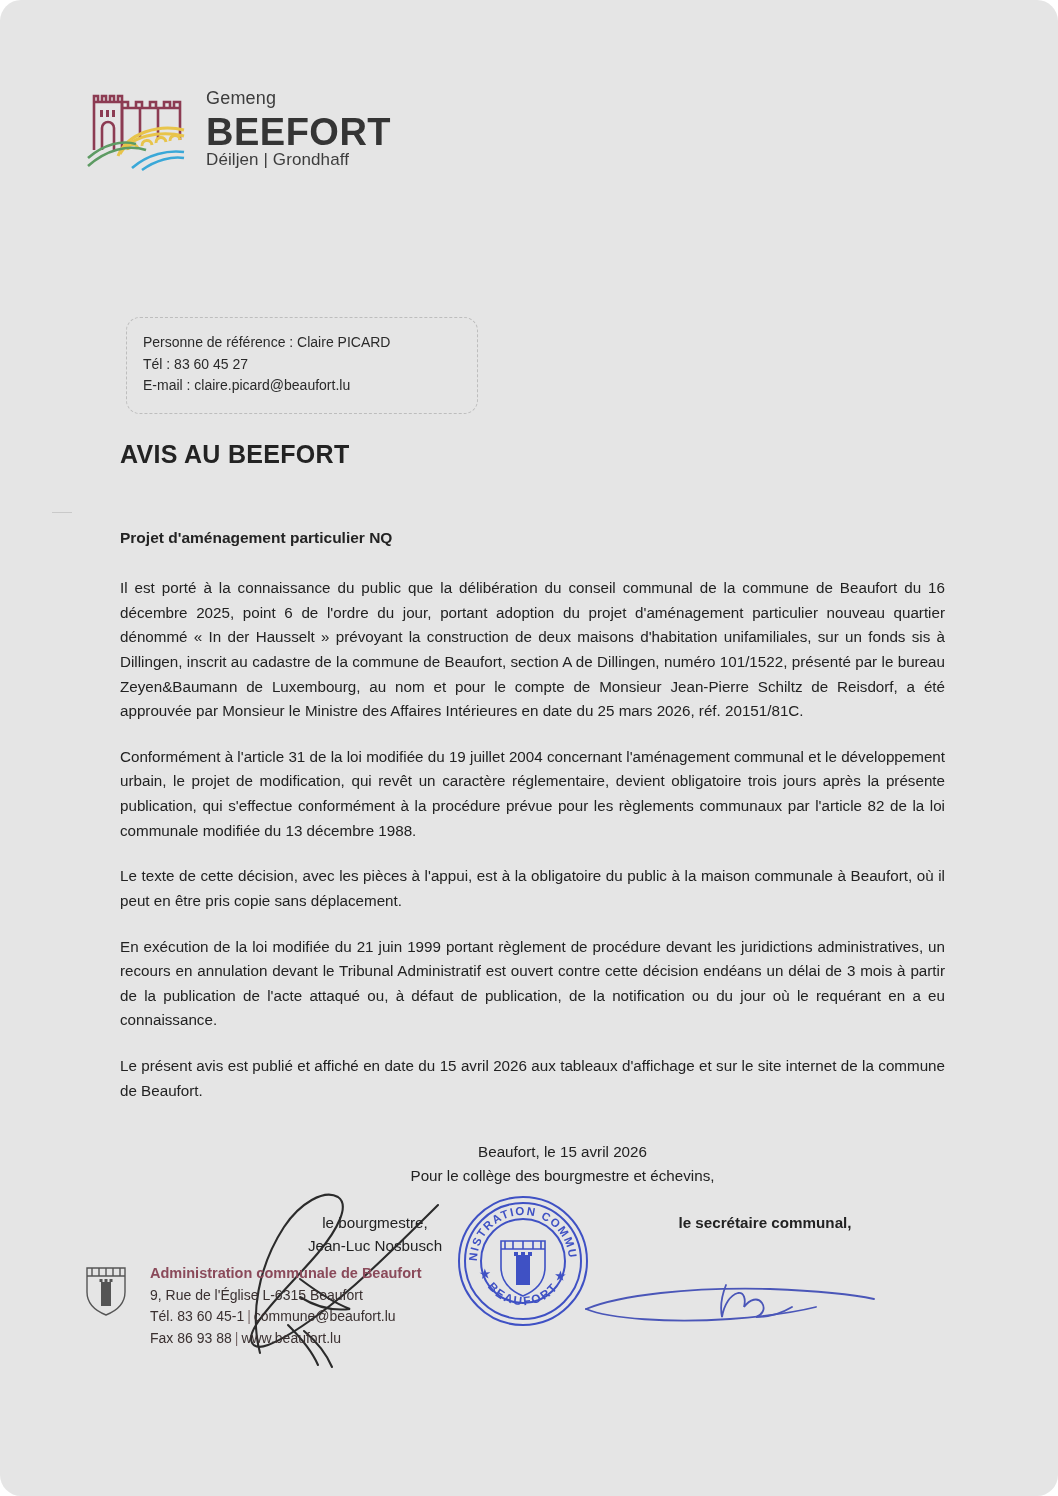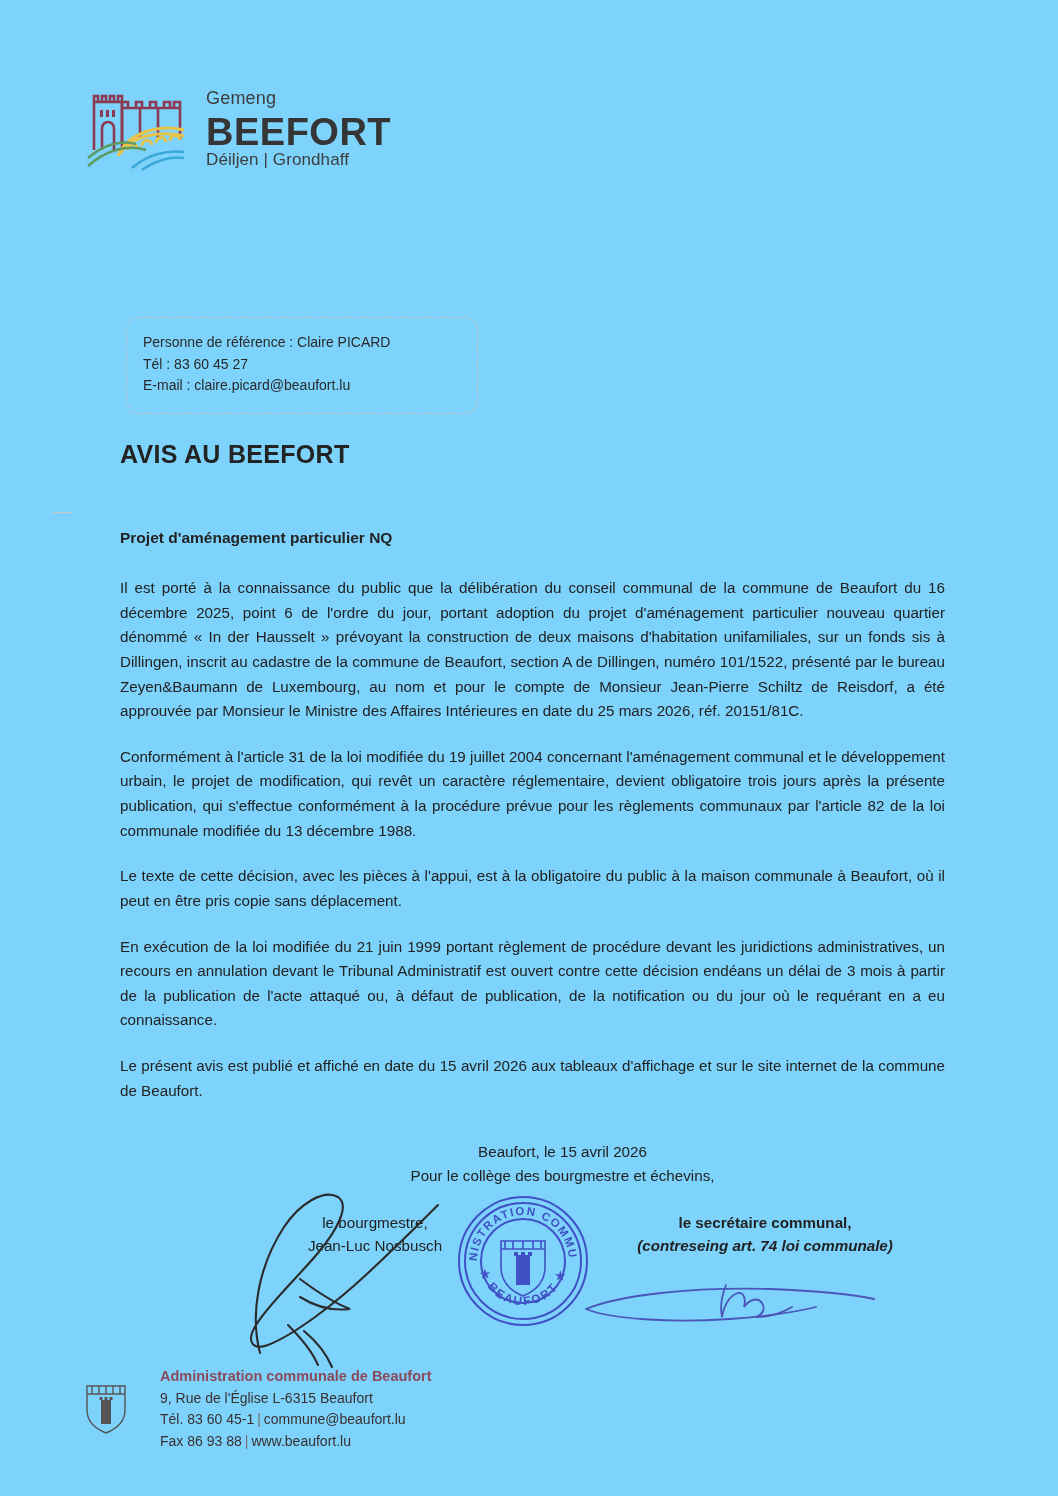--- a/index.html
+++ b/index.html
@@ -8,22 +8,23 @@
     background: #ffffff;
   }
   body {
     font-family: "Liberation Sans", sans-serif;
     color: #1a1a1a;
   }
   .page {
     position: relative;
     width: 1058px;
     height: 1496px;
-    background: #7dd3fc;
+    background: #e5e5e5;
     overflow: hidden;
+    border-radius: 21px;
   }
 
   
   .letterhead {
     position: absolute;
     left: 84px;
     top: 80px;
     display: flex;
     align-items: center;
     gap: 18px;
@@ -144,24 +145,24 @@
     top: 1275px;
     width: 300px;
     height: 60px;
     pointer-events: none;
   }
 
   
   .footer {
     position: absolute;
     left: 84px;
-    top: 1365px;
+    top: 1262px;
     display: flex;
-    align-items: center;
-    gap: 32px;
+    align-items: flex-start;
+    gap: 22px;
   }
   .footer-shield { width: 44px; height: 54px; display: block; margin-top: 2px; }
   .footer-text { font-size: 14px; line-height: 1.52; color: #3a3030; }
   .footer-title {
     color: #8a4a5a;
     font-weight: bold;
     font-size: 14.5px;
     margin-bottom: 1px;
   }
   .footer-line { color: #3a3030; }
@@ -251,21 +252,20 @@
       <div>Beaufort, le 15 avril 2026</div>
       <div>Pour le collège des bourgmestre et échevins,</div>
     </div>
     <div class="sig-columns">
       <div class="sig-col left">
         <div>le bourgmestre,</div>
         <div>Jean-Luc Nosbusch</div>
       </div>
       <div class="sig-col right">
         <div>le secrétaire communal,</div>
-        <div class="contreseing">(contreseing art. 74 loi communale)</div>
       </div>
     </div>
   </div>
 
   <span class="sig-mayor">
     <svg width="215" height="200" viewBox="0 0 215 200" xmlns="http://www.w3.org/2000/svg">
       <g fill="none" stroke="#2b2b2b" stroke-width="2.1" stroke-linecap="round">
         <path d="M22 178 C12 140 20 92 46 52 C62 28 86 14 100 22 C112 30 100 54 80 78 C58 104 30 130 18 150 C8 166 14 176 30 170 C56 160 98 128 130 98 C158 72 182 48 200 30"></path>
         <path d="M62 104 C78 116 96 128 112 134 C96 136 78 132 62 122"></path>
         <path d="M50 150 C62 162 74 176 80 190"></path>

